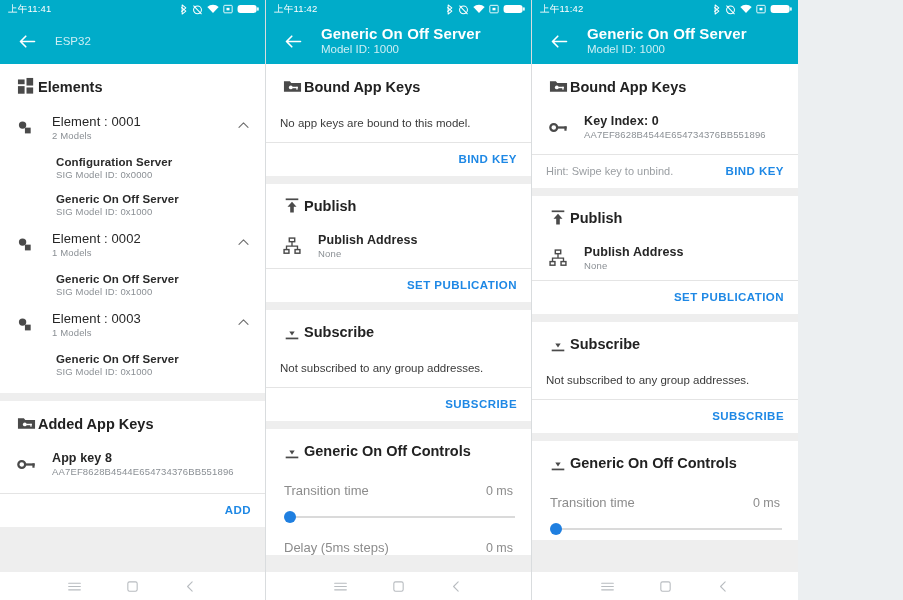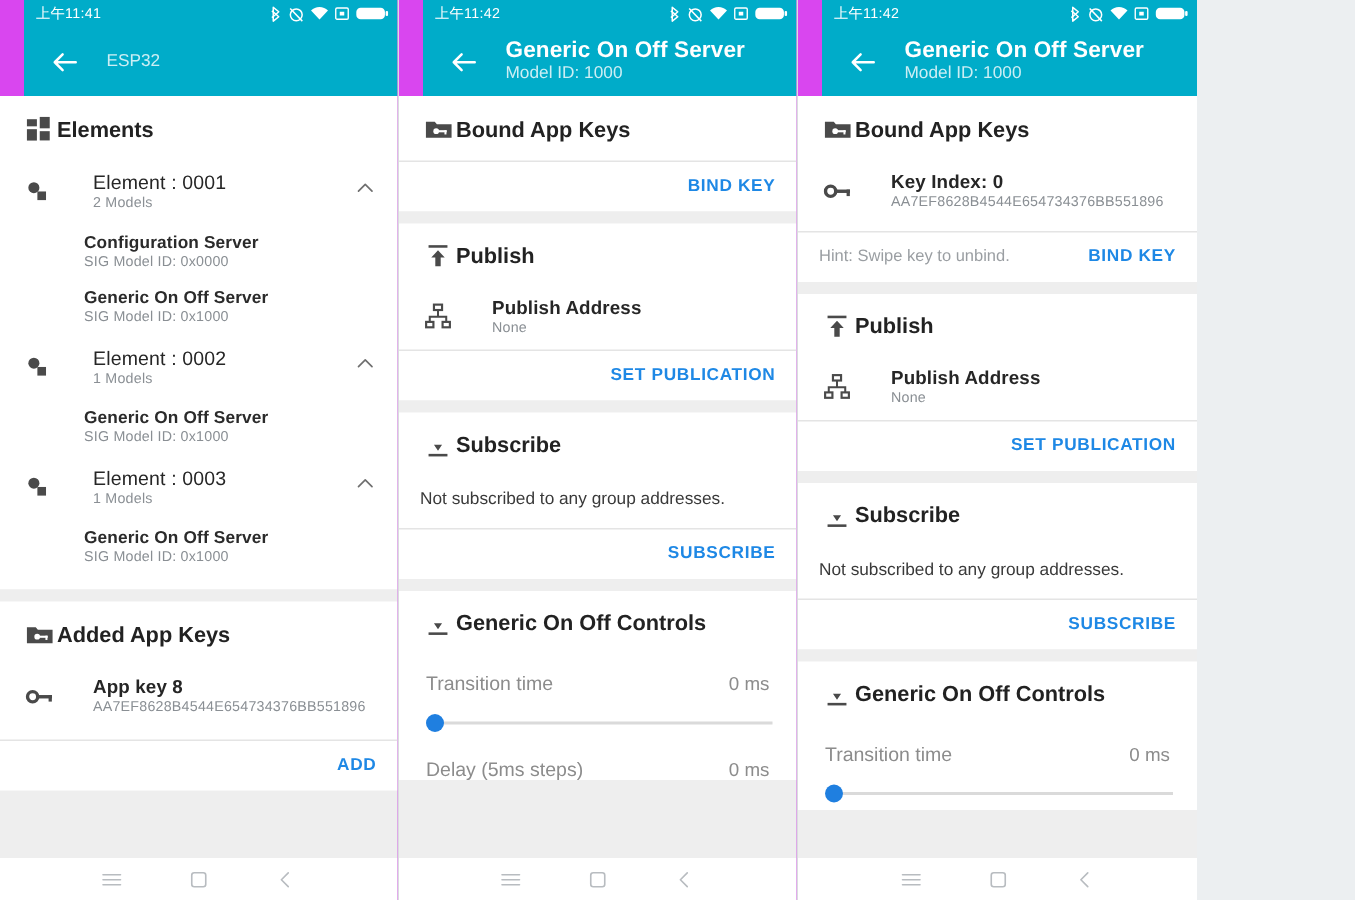--- a/index.html
+++ b/index.html
@@ -6,24 +6,23 @@
   html, body {
     width: 903px; height: 600px;
     background: #eceff1;
     font-family: "Liberation Sans", sans-serif;
     overflow: hidden;
   }
   .screens { display: flex; width: 903px; height: 600px; }
   .phone {
     width: 266px; height: 600px;
     position: relative;
-    background: #d946ef;
+    background: #86efac;
     overflow: hidden;
     border-right: 1px solid #d9dcde;
-    padding-left: 16px;
   }
   .phone:last-child { border-right: none; }
 
   
   .statusbar {
     height: 18px; background: #00ACC9;
     display: flex; align-items: center; justify-content: space-between;
     padding: 0 6px 0 8px; color: #ffffff;
   }
   .statusbar .clock { font-size: 9.5px; letter-spacing: .2px; }
@@ -53,21 +52,21 @@
     padding: 13px 14px 11px 14px;
   }
   .sec-head .ico { width: 24px; flex: 0 0 24px; display: flex; align-items: center; justify-content: center; }
   .sec-head .ttl { font-size: 14.5px; font-weight: bold; color: #222; }
 
   .row {
     display: flex; align-items: center;
     padding: 7px 14px 9px 14px;
   }
   .row .ico { width: 24px; flex: 0 0 24px; display: flex; align-items: center; justify-content: center; }
-  .row .txtcol { margin-left: 24px; flex: 1 1 auto; min-width: 0; }
+  .row .txtcol { margin-left: 14px; flex: 1 1 auto; min-width: 0; }
   .row .chev { flex: 0 0 auto; padding-left: 6px; }
   .pri { font-size: 12.5px; color: #262626; font-weight: bold; letter-spacing: .1px; }
   .pri.reg { font-weight: normal; font-size: 13px; }
   .sec { font-size: 9.5px; color: #8a8f94; margin-top: 1px; letter-spacing: .15px; }
 
   .sub-item { padding: 6px 14px 7px 56px; }
   .sub-item .pri { font-size: 11.5px; font-weight: bold; color: #2b2b2b; }
   .sub-item .sec { font-size: 9.5px; }
 
   .bodytext { font-size: 11.5px; color: #3a3a3a; padding: 10px 14px 13px 14px; }
@@ -331,20 +330,21 @@
           <span class="ico">
             <svg width="19" height="19" viewBox="0 0 20 20">
                 <path d="M1 4.4h6.2l1.5 1.8H19v9.4H1z" fill="#4a4a4a"></path>
                 <circle cx="8.2" cy="11" r="2" fill="#fff"></circle>
                 <rect x="9.6" y="10.3" width="6" height="1.5" fill="#fff"></rect>
                 <rect x="14" y="10.3" width="1.4" height="3" fill="#fff"></rect>
               </svg>
           </span>
           <span class="ttl">Bound App Keys</span>
         </div>
+        <div class="bodytext">No app keys are bound to this model.</div>
         <div class="actionbar">
           <span class="link">BIND KEY</span>
         </div>
       </div>
 
       <div class="gap"></div>
 
       <div class="card">
         <div class="sec-head">
           <span class="ico">

